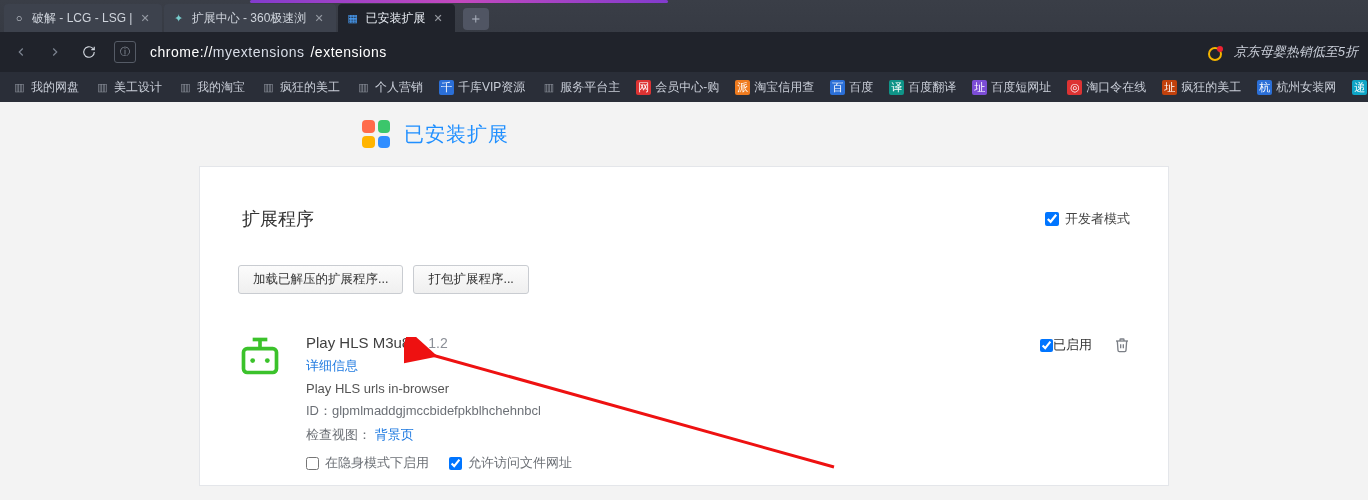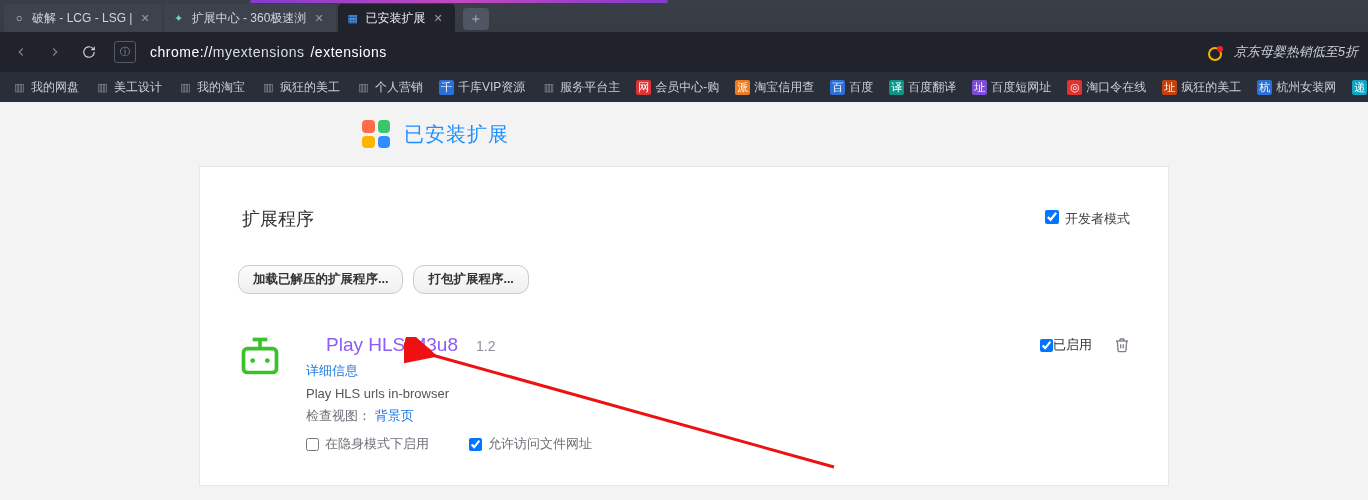--- a/index.html
+++ b/index.html
@@ -40,35 +40,35 @@
 
   
   .page { background:#f3f3f3; }
   .page-header{display:flex;align-items:center;gap:14px;padding:18px 0 18px 362px;}
   .logo{width:28px;height:28px;display:grid;grid-template-columns:1fr 1fr;grid-template-rows:1fr 1fr;gap:3px;}
   .logo span{border-radius:4px;}
   .page-title{color:#1f8fff;font-size:20px;font-weight:500;letter-spacing:1px;}
   .panel{margin:0 auto;background:#fff;border:1px solid #e4e6ea;width:970px;min-height:320px;padding:40px 38px 10px;position:relative;}
   .section-head{display:flex;align-items:center;justify-content:space-between;margin-bottom:34px;}
   .section-head h2{font-size:18px;color:#333;font-weight:500;padding-left:4px;}
-  .dev-mode{display:flex;gap:6px;font-size:13px;color:#444;}
+  .dev-mode{display:flex;align-items:center;gap:6px;font-size:13px;color:#444;}
   .dev-mode input{width:14px;height:14px;}
   .btn-row{display:flex;align-items:center;gap:10px;margin-bottom:40px;}
-  .btn{background:linear-gradient(#fcfcfc,#efefef);border:1px solid #c9ccd1;border-radius:11px;padding:5px 14px;font-size:12.5px;color:#333;cursor:default;font-weight:bold;}
+  .btn{background:linear-gradient(#fcfcfc,#efefef);border:1px solid #c9ccd1;border-radius:3px;padding:5px 14px;font-size:12.5px;color:#333;cursor:default;}
   .btn-row .spacer{flex:1;}
   
   .ext{display:flex;gap:24px;}
   .ext-icon{width:44px;height:44px;flex:0 0 44px;}
   .ext-body{flex:1;display:flex;flex-direction:column;gap:6px;font-size:13px;color:#555;}
   .ext-title{display:flex;align-items:baseline;gap:18px;}
-  .ext-title .name{font-size:19px;color:#8b5cf6;margin-left:20px;}
+  .ext-title .name{font-size:15px;color:#404040;}
   .ext-title .ver{color:#8b8f97;font-size:14px;}
   .lnk{color:#1f7ae0;}
   .meta{color:#6c7076;}
-  .opts{display:flex;gap:40px;align-items:center;margin-top:4px;color:#6c7076;}
+  .opts{display:flex;gap:20px;align-items:center;margin-top:4px;color:#6c7076;}
   .opts label{display:flex;align-items:center;gap:6px;}
   .ext-right{width:160px;display:flex;align-items:flex-start;justify-content:flex-end;gap:22px;padding-top:2px;}
   .enable{display:flex;align-items:center;gap:0;font-size:13px;color:#333;}
   .trash{width:16px;height:18px;color:#7b7f86;}
 
   
   .arrow-wrap{position:absolute;left:204px;top:170px;pointer-events:none;}
 </style>
 </head>
 <body>
@@ -226,20 +226,23 @@
           <circle cx="32" cy="29" r="2.6" fill="#3bc22b"></circle>
         </svg>
       </div>
       <div class="ext-body">
         <div class="ext-title">
           <span class="name">Play HLS M3u8</span>
           <span class="ver">1.2</span>
         </div>
         <div><a class="lnk">详细信息</a></div>
         <div>Play HLS urls in-browser</div>
+        <div class="meta">
+          <span>ID：</span><span>glpmlmaddgjmccbidefpkblhchehnbcl</span>
+        </div>
         <div class="meta">
           <span>检查视图：</span>
           <a class="lnk">背景页</a>
         </div>
         <div class="opts">
           <label>
               <input type="checkbox" style="">
               <span>在隐身模式下启用</span>
             </label>
           <label>

